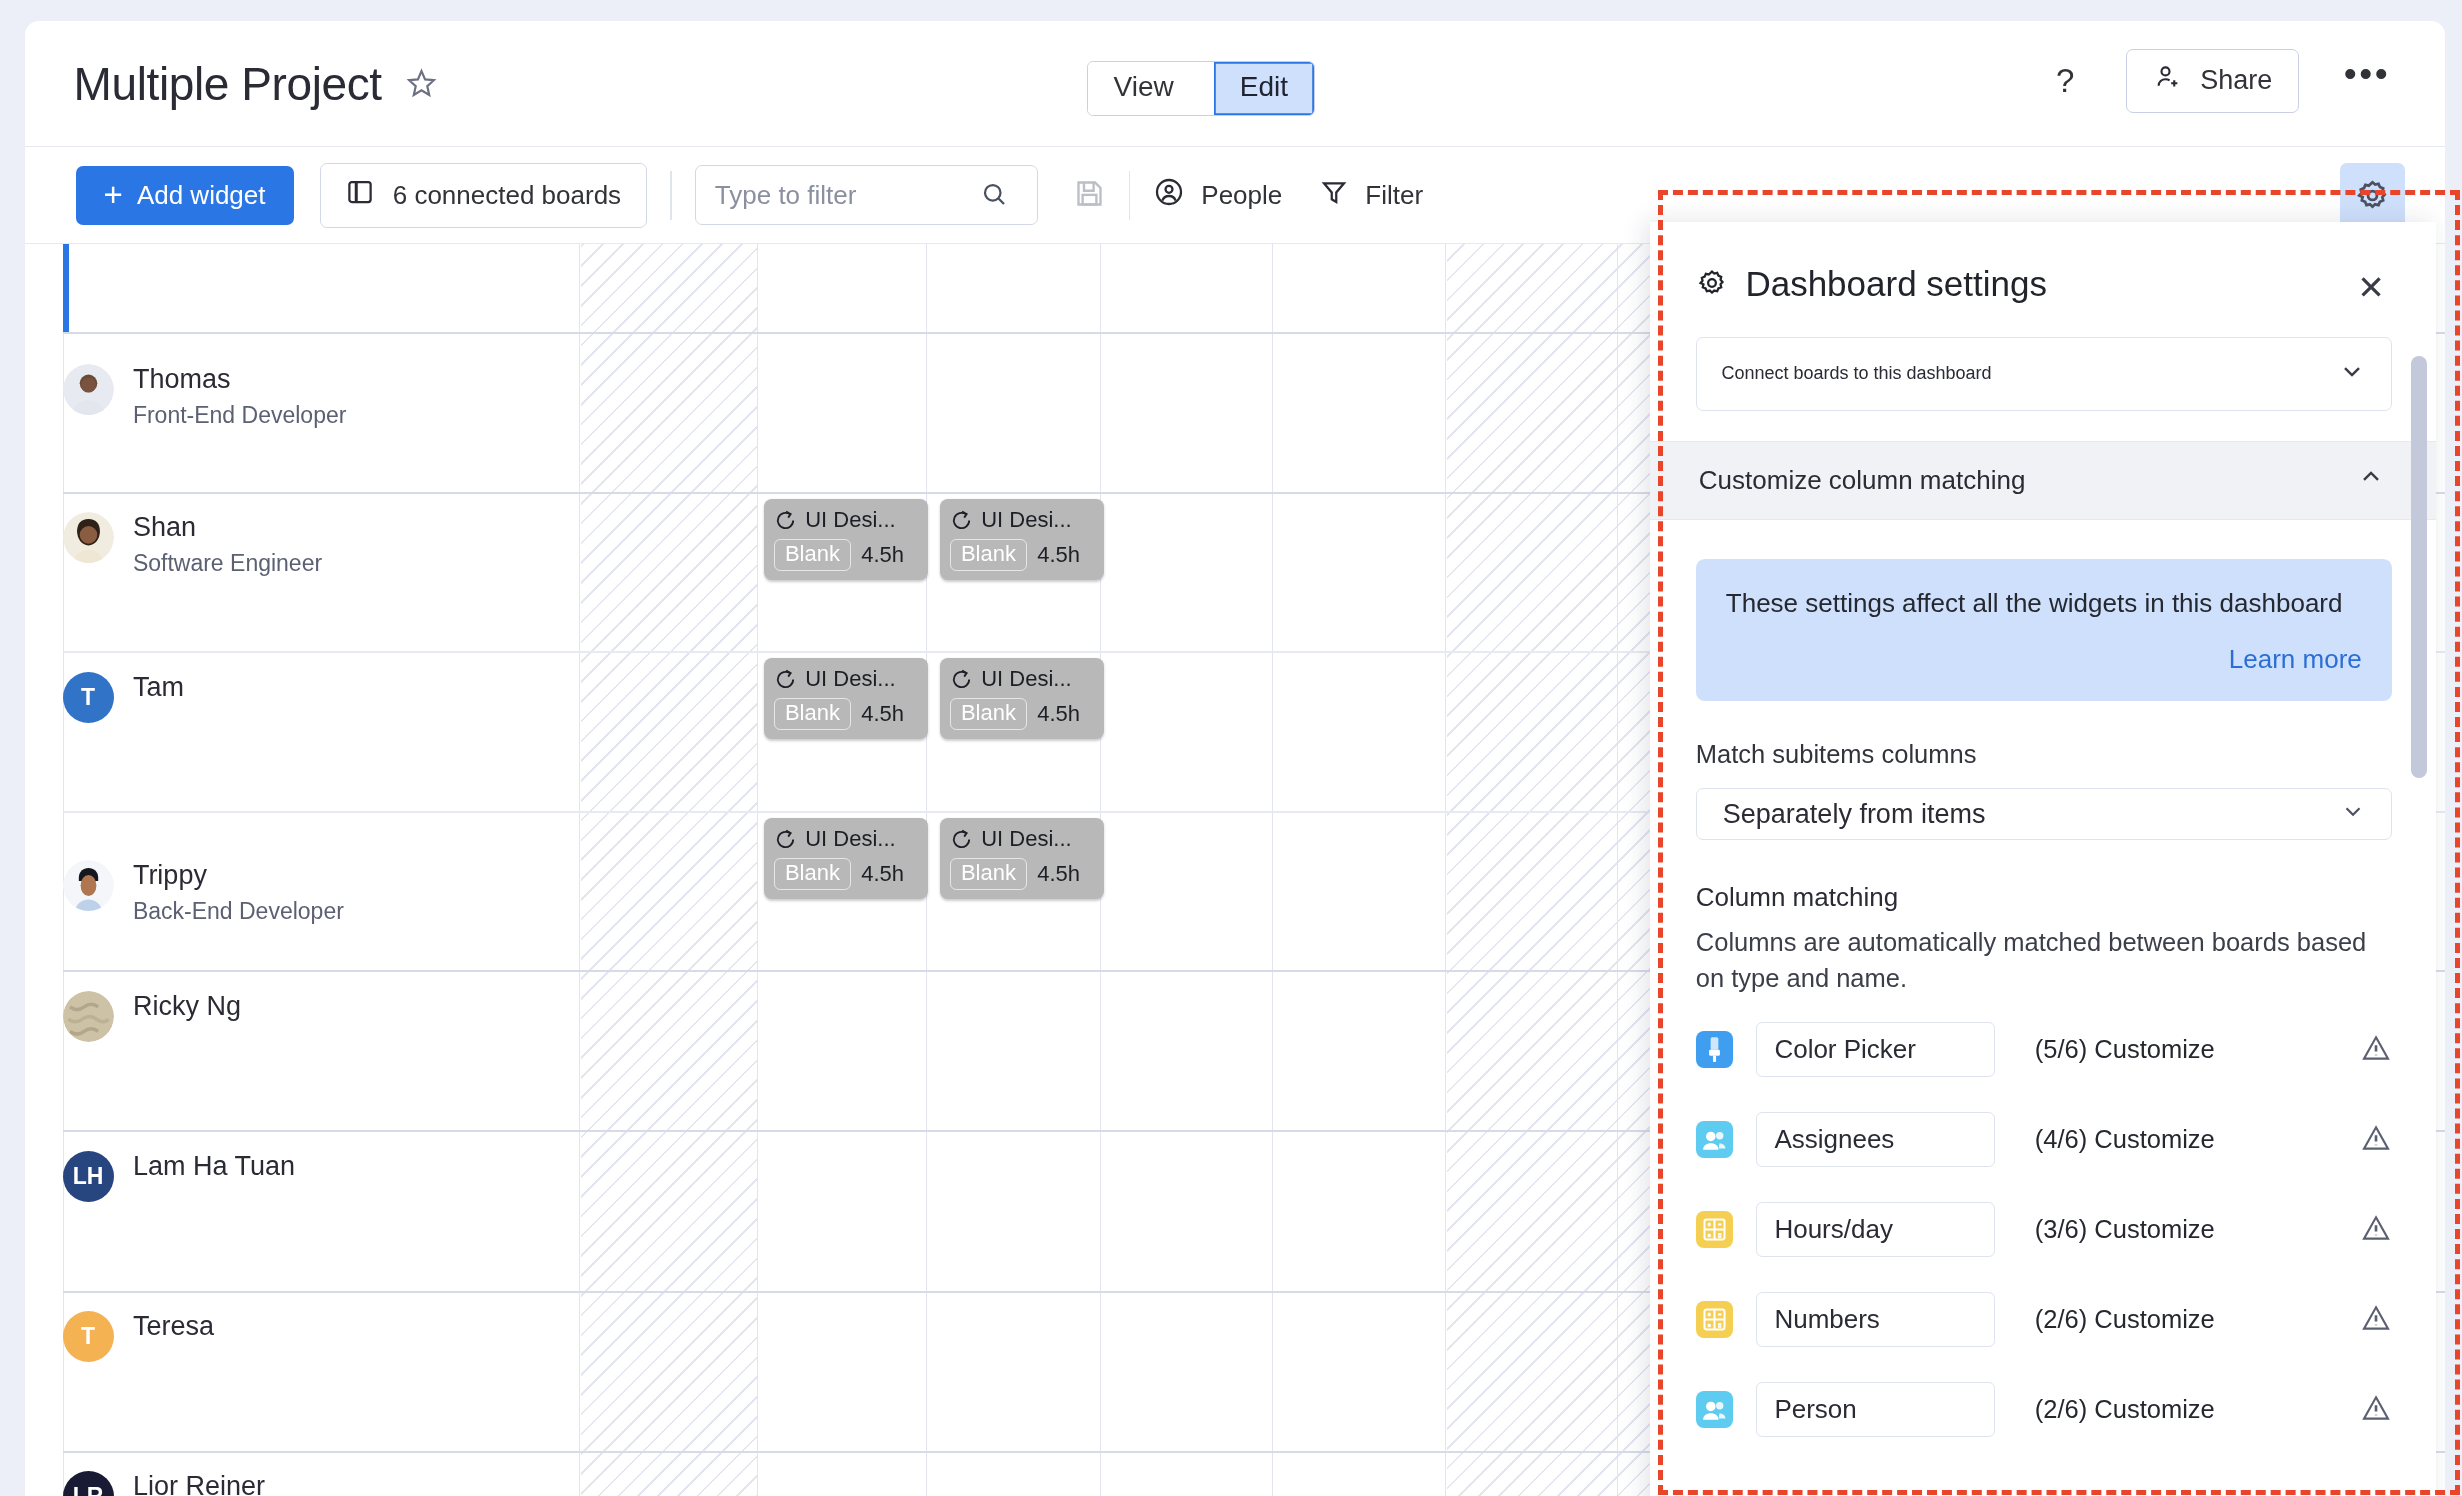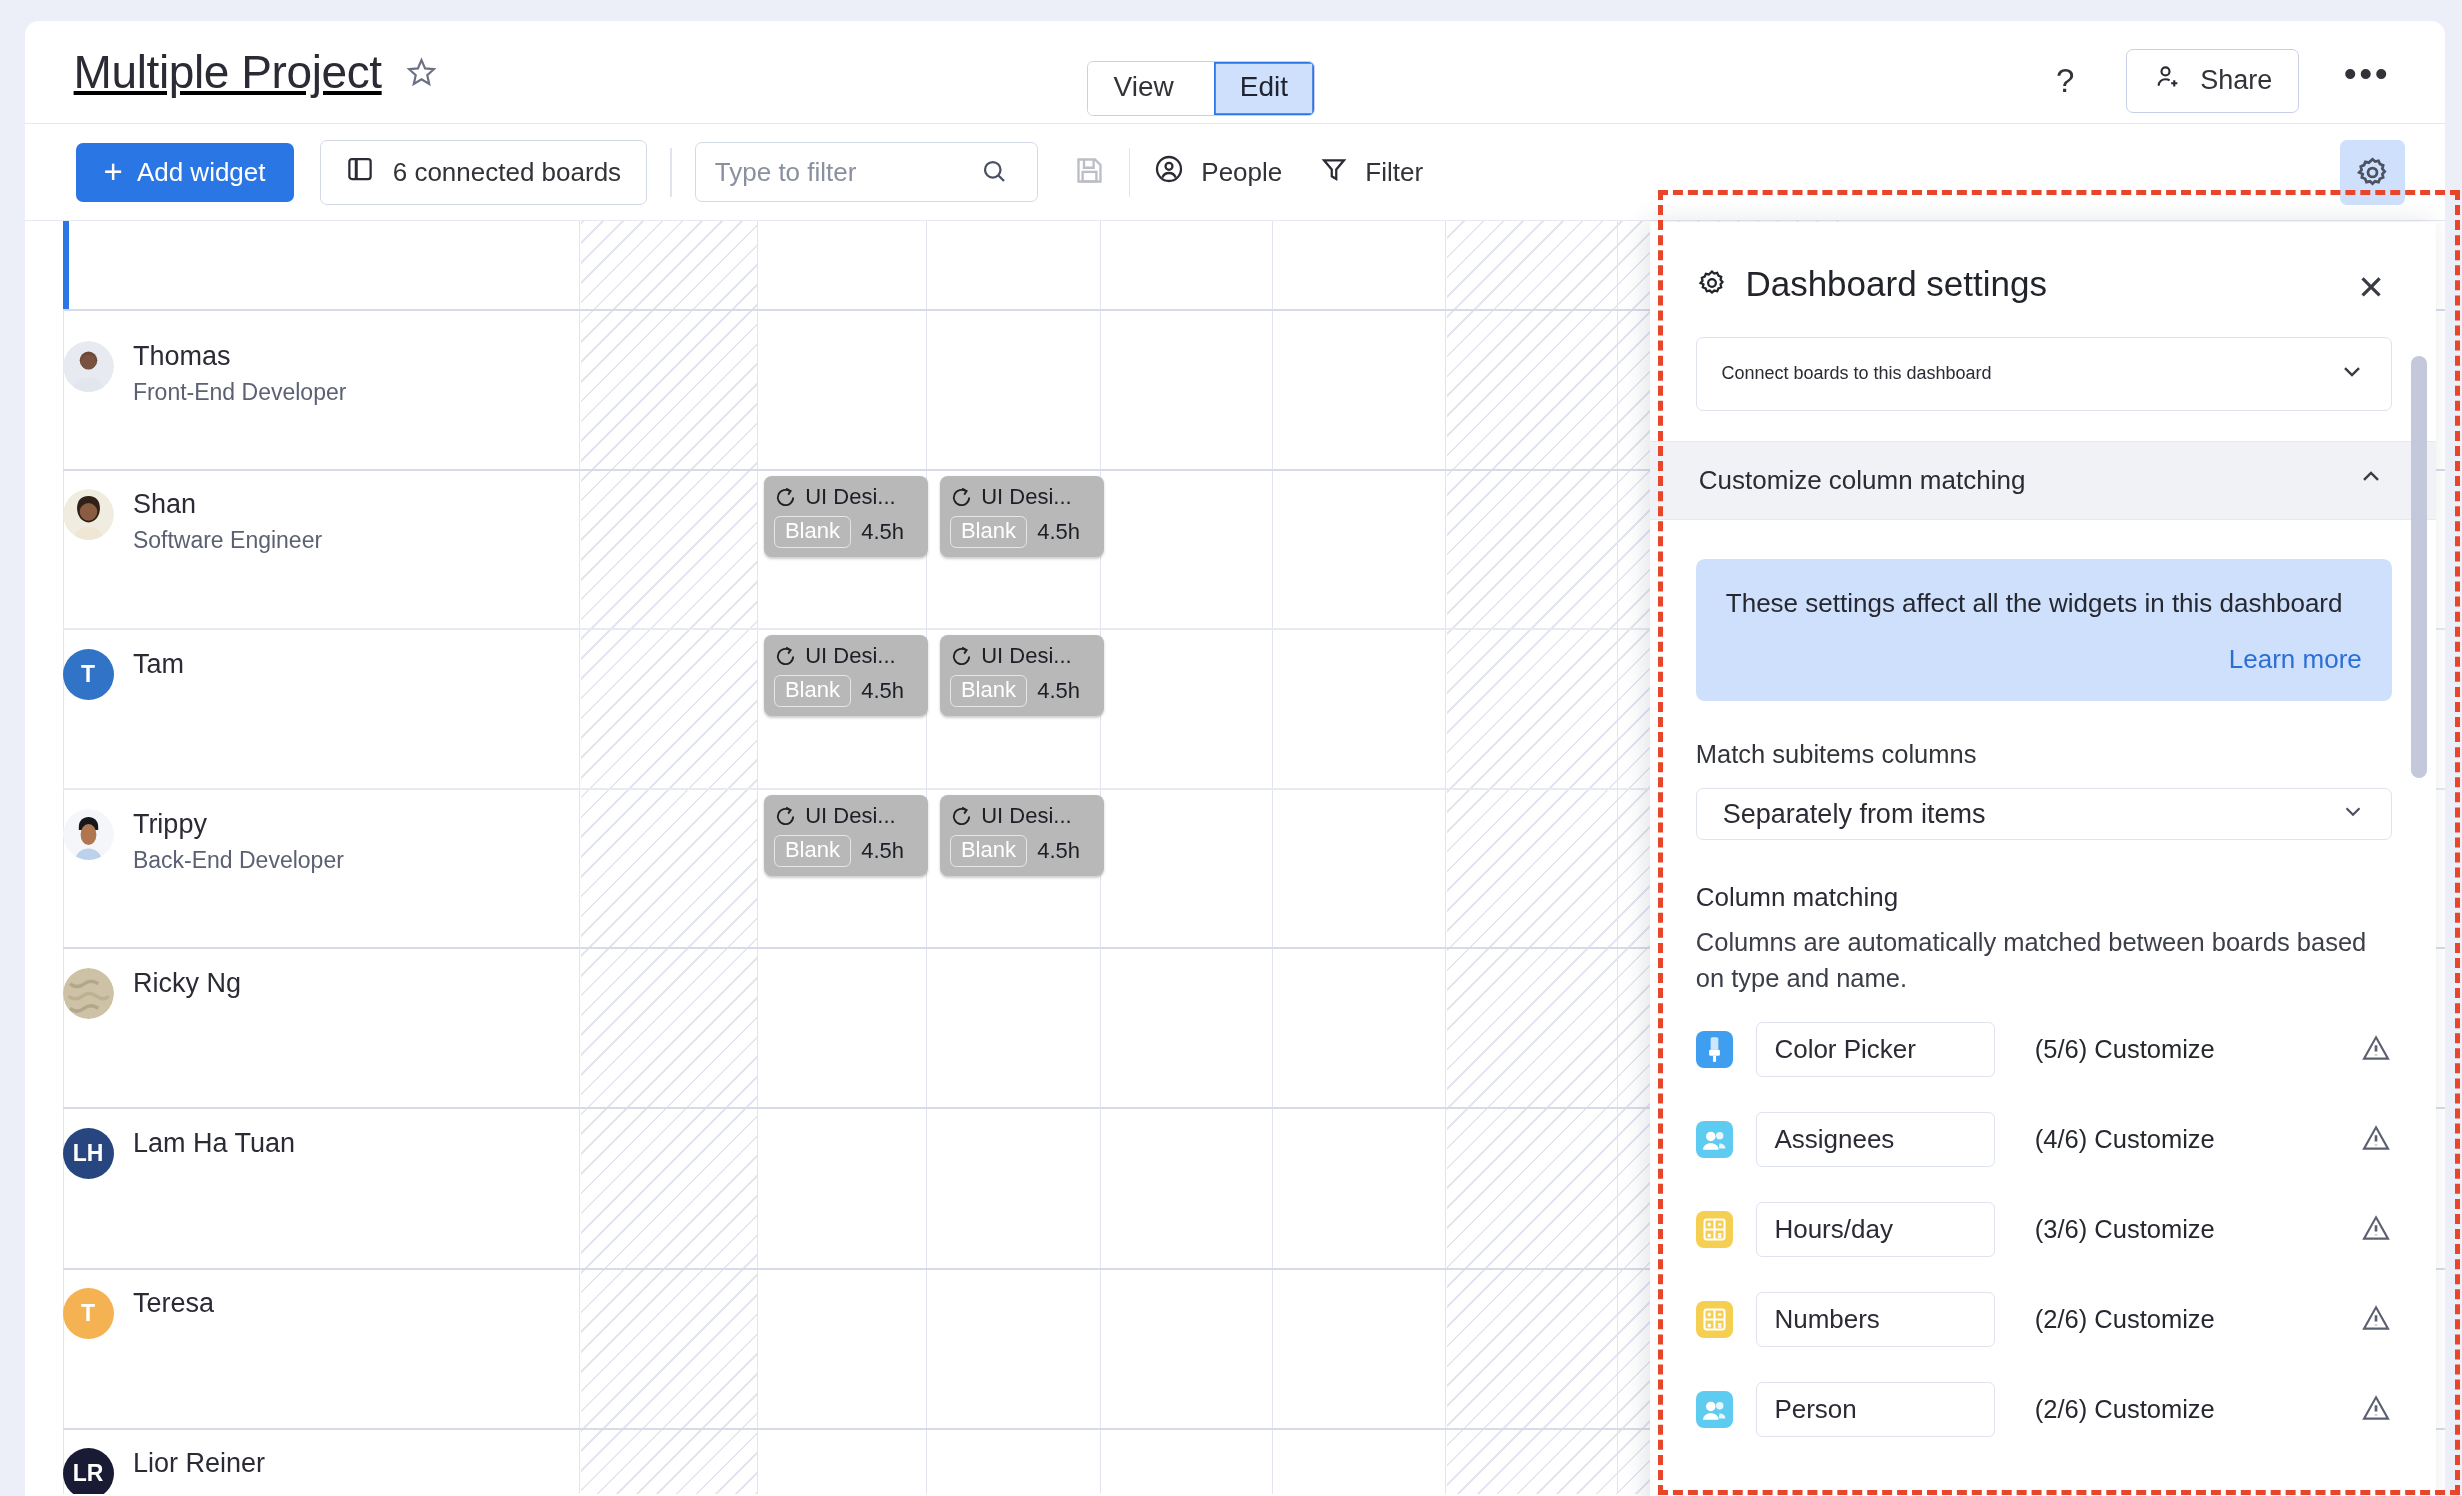--- a/index.html
+++ b/index.html
@@ -14,23 +14,23 @@
     left: 24.6px; top: 21px;
     width: 2420px; height: 1495px;
     background: #ffffff;
     border-radius: 14px 14px 0 0;
     overflow: hidden;
   }
 
   
   .header {
     position: relative;
-    height: 103px;
+    height: 126px;
     border-bottom: 1.8px solid #e6e9ef;
-    display: flex; align-items: center; text-decoration: underline;
+    display: flex; align-items: center;
   }
   .title-wrap { display: flex; align-items: center; gap: 23px; padding-left: 49px; }
   .page-title { font-size: 46px; font-weight: 500; color: #2a2b34; letter-spacing: -0.4px; }
   .star-icon { width: 33px; height: 33px; display:block; }
 
   .viewedit {
     position: absolute; left: 1062px; top: 40px;
     display: flex; border-radius: 6.2px; overflow: hidden;
     border: 1.8px solid #c9cfe5;
   }
@@ -355,21 +355,21 @@
 
     <div class="prow" style="top:412px">
       <div class="avatar" style="background:#3173c7">
         <div class="av-initials">T</div>
       </div>
       <div>
         <div class="pname">Tam</div>
       </div>
     </div>
 
-    <div class="prow" style="top:572px">
+    <div class="prow" style="top:600px">
       <div class="avatar">
         <svg viewBox="0 0 58 58">
             <circle cx="29" cy="29" r="29" fill="#f4f6fa"></circle>
             <path d="M18 20c0-7 5-11 11-11s11 4 11 11v4H18z" fill="#16161d"></path>
             <ellipse cx="29" cy="29" rx="9" ry="12" fill="#b0764f"></ellipse>
             <path d="M13 58c3-9 9-13 16-13s13 4 16 13z" fill="#bed1ea"></path>
           </svg>
       </div>
       <div>
         <div class="pname">Trippy</div>

